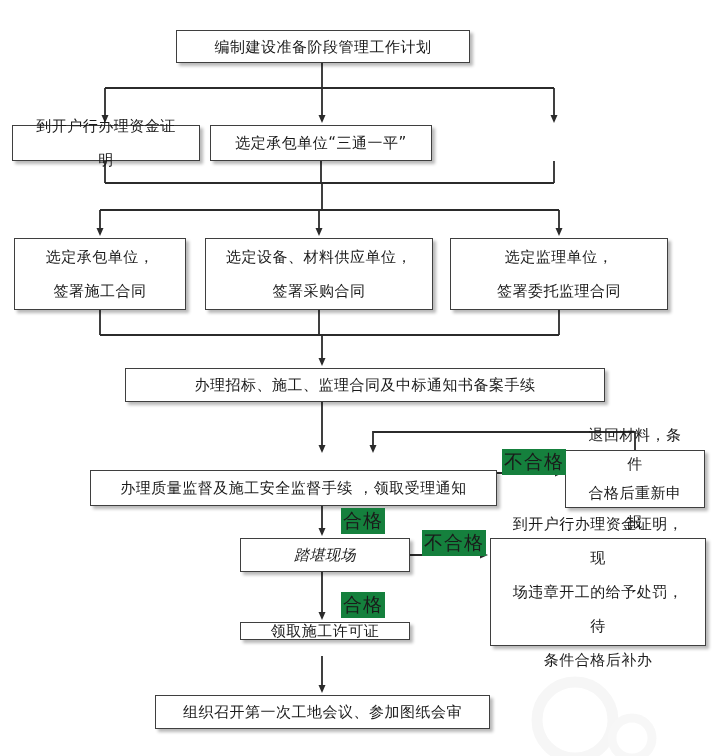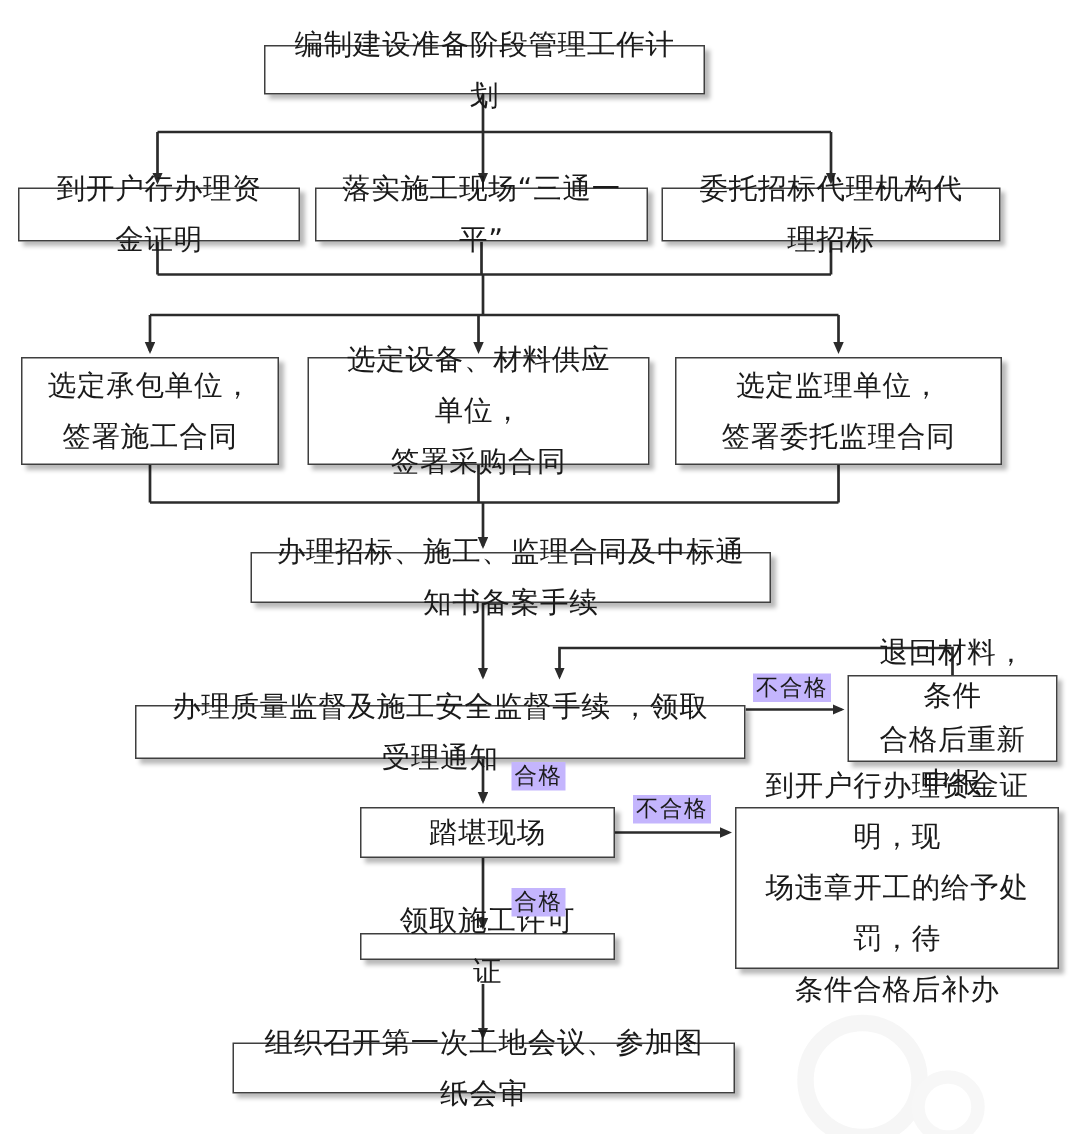--- a/index.html
+++ b/index.html
@@ -13,46 +13,46 @@
     overflow:hidden;
   }
   svg.wires{position:absolute;left:0;top:0;width:720px;height:756px;}
   .node{
     position:absolute;
     background:#ffffff;
     border:1px solid #3f3f3f;
     box-shadow:3px 3px 3px rgba(0,0,0,0.28);
     display:flex;align-items:center;justify-content:center;
     text-align:center;
-    font-size:19px;
+    font-size:15px;
     line-height:34px;
     white-space:pre-line;
     letter-spacing:0.5px;
     box-sizing:border-box;
     padding:0 16px;
   }
   .edge-label{
     position:absolute;
-    font-size:15px;
+    font-size:19px;
     letter-spacing:1px;
-    background:#c4b5fd;
+    background:#15803d;
     padding:0 2px;
   }
   
   #n-plan      {left:176px;top:30px; width:294px;height:33px;}
   #n-fund      {left:12px; top:125px;width:188px;height:36px;}
   #n-site      {left:210px;top:125px;width:222px;height:36px;}
   #n-tender    {left:441px;top:125px;width:226px;height:36px;}
   #n-contractor{left:14px; top:238px;width:172px;height:72px;}
   #n-supplier  {left:205px;top:238px;width:228px;height:72px;}
   #n-supervisor{left:450px;top:238px;width:218px;height:72px;}
-  #n-record    {left:125px;top:368px;width:347px;height:34px;margin-left:42px;}
+  #n-record    {left:125px;top:368px;width:480px;height:34px;}
   #n-quality   {left:90px; top:470px;width:407px;height:36px;}
   #n-resubmit  {left:565px;top:450px;width:140px;height:58px;line-height:29px;}
-  #n-inspect   {left:240px;top:538px;width:170px;height:34px;}
+  #n-inspect   {left:240px;top:538px;width:170px;height:34px;font-style:italic;}
   #n-penalty   {left:490px;top:538px;width:216px;height:108px;line-height:34px;}
   #n-permit    {left:240px;top:622px;width:170px;height:18px;}
   #n-meeting   {left:155px;top:695px;width:335px;height:34px;}
   
   #lbl-fail1{left:502px;top:449px;}
   #lbl-pass1{left:341px;top:508px;}
   #lbl-fail2{left:422px;top:530px;}
   #lbl-pass2{left:341px;top:592px;}
 </style>
 </head>
@@ -107,22 +107,21 @@
       <line x1="410" y1="555" x2="486" y2="555" marker-end="url(#ah)"></line>
 
       <line x1="322" y1="572" x2="322" y2="618" marker-end="url(#ah)"></line>
 
       <line x1="322" y1="656" x2="322" y2="691" marker-end="url(#ah)"></line>
     </g>
   </svg>
 
   <div class="node" id="n-plan">编制建设准备阶段管理工作计划</div>
   <div class="node" id="n-fund">到开户行办理资金证明</div>
-  <div class="node" id="n-site">落实施工现场“三通一平”</div>
-  <div class="node" id="n-tender">委托招标代理机构代理招标</div>
+  <div class="node" id="n-site">选定承包单位“三通一平”</div>
   <div class="node" id="n-contractor">选定承包单位，
 签署施工合同</div>
   <div class="node" id="n-supplier">选定设备、材料供应单位，
 签署采购合同</div>
   <div class="node" id="n-supervisor">选定监理单位，
 签署委托监理合同</div>
   <div class="node" id="n-record">办理招标、施工、监理合同及中标通知书备案手续</div>
   <div class="node" id="n-quality">办理质量监督及施工安全监督手续 ，领取受理通知</div>
   <div class="node" id="n-resubmit">退回材料，条件
 合格后重新申报</div>

